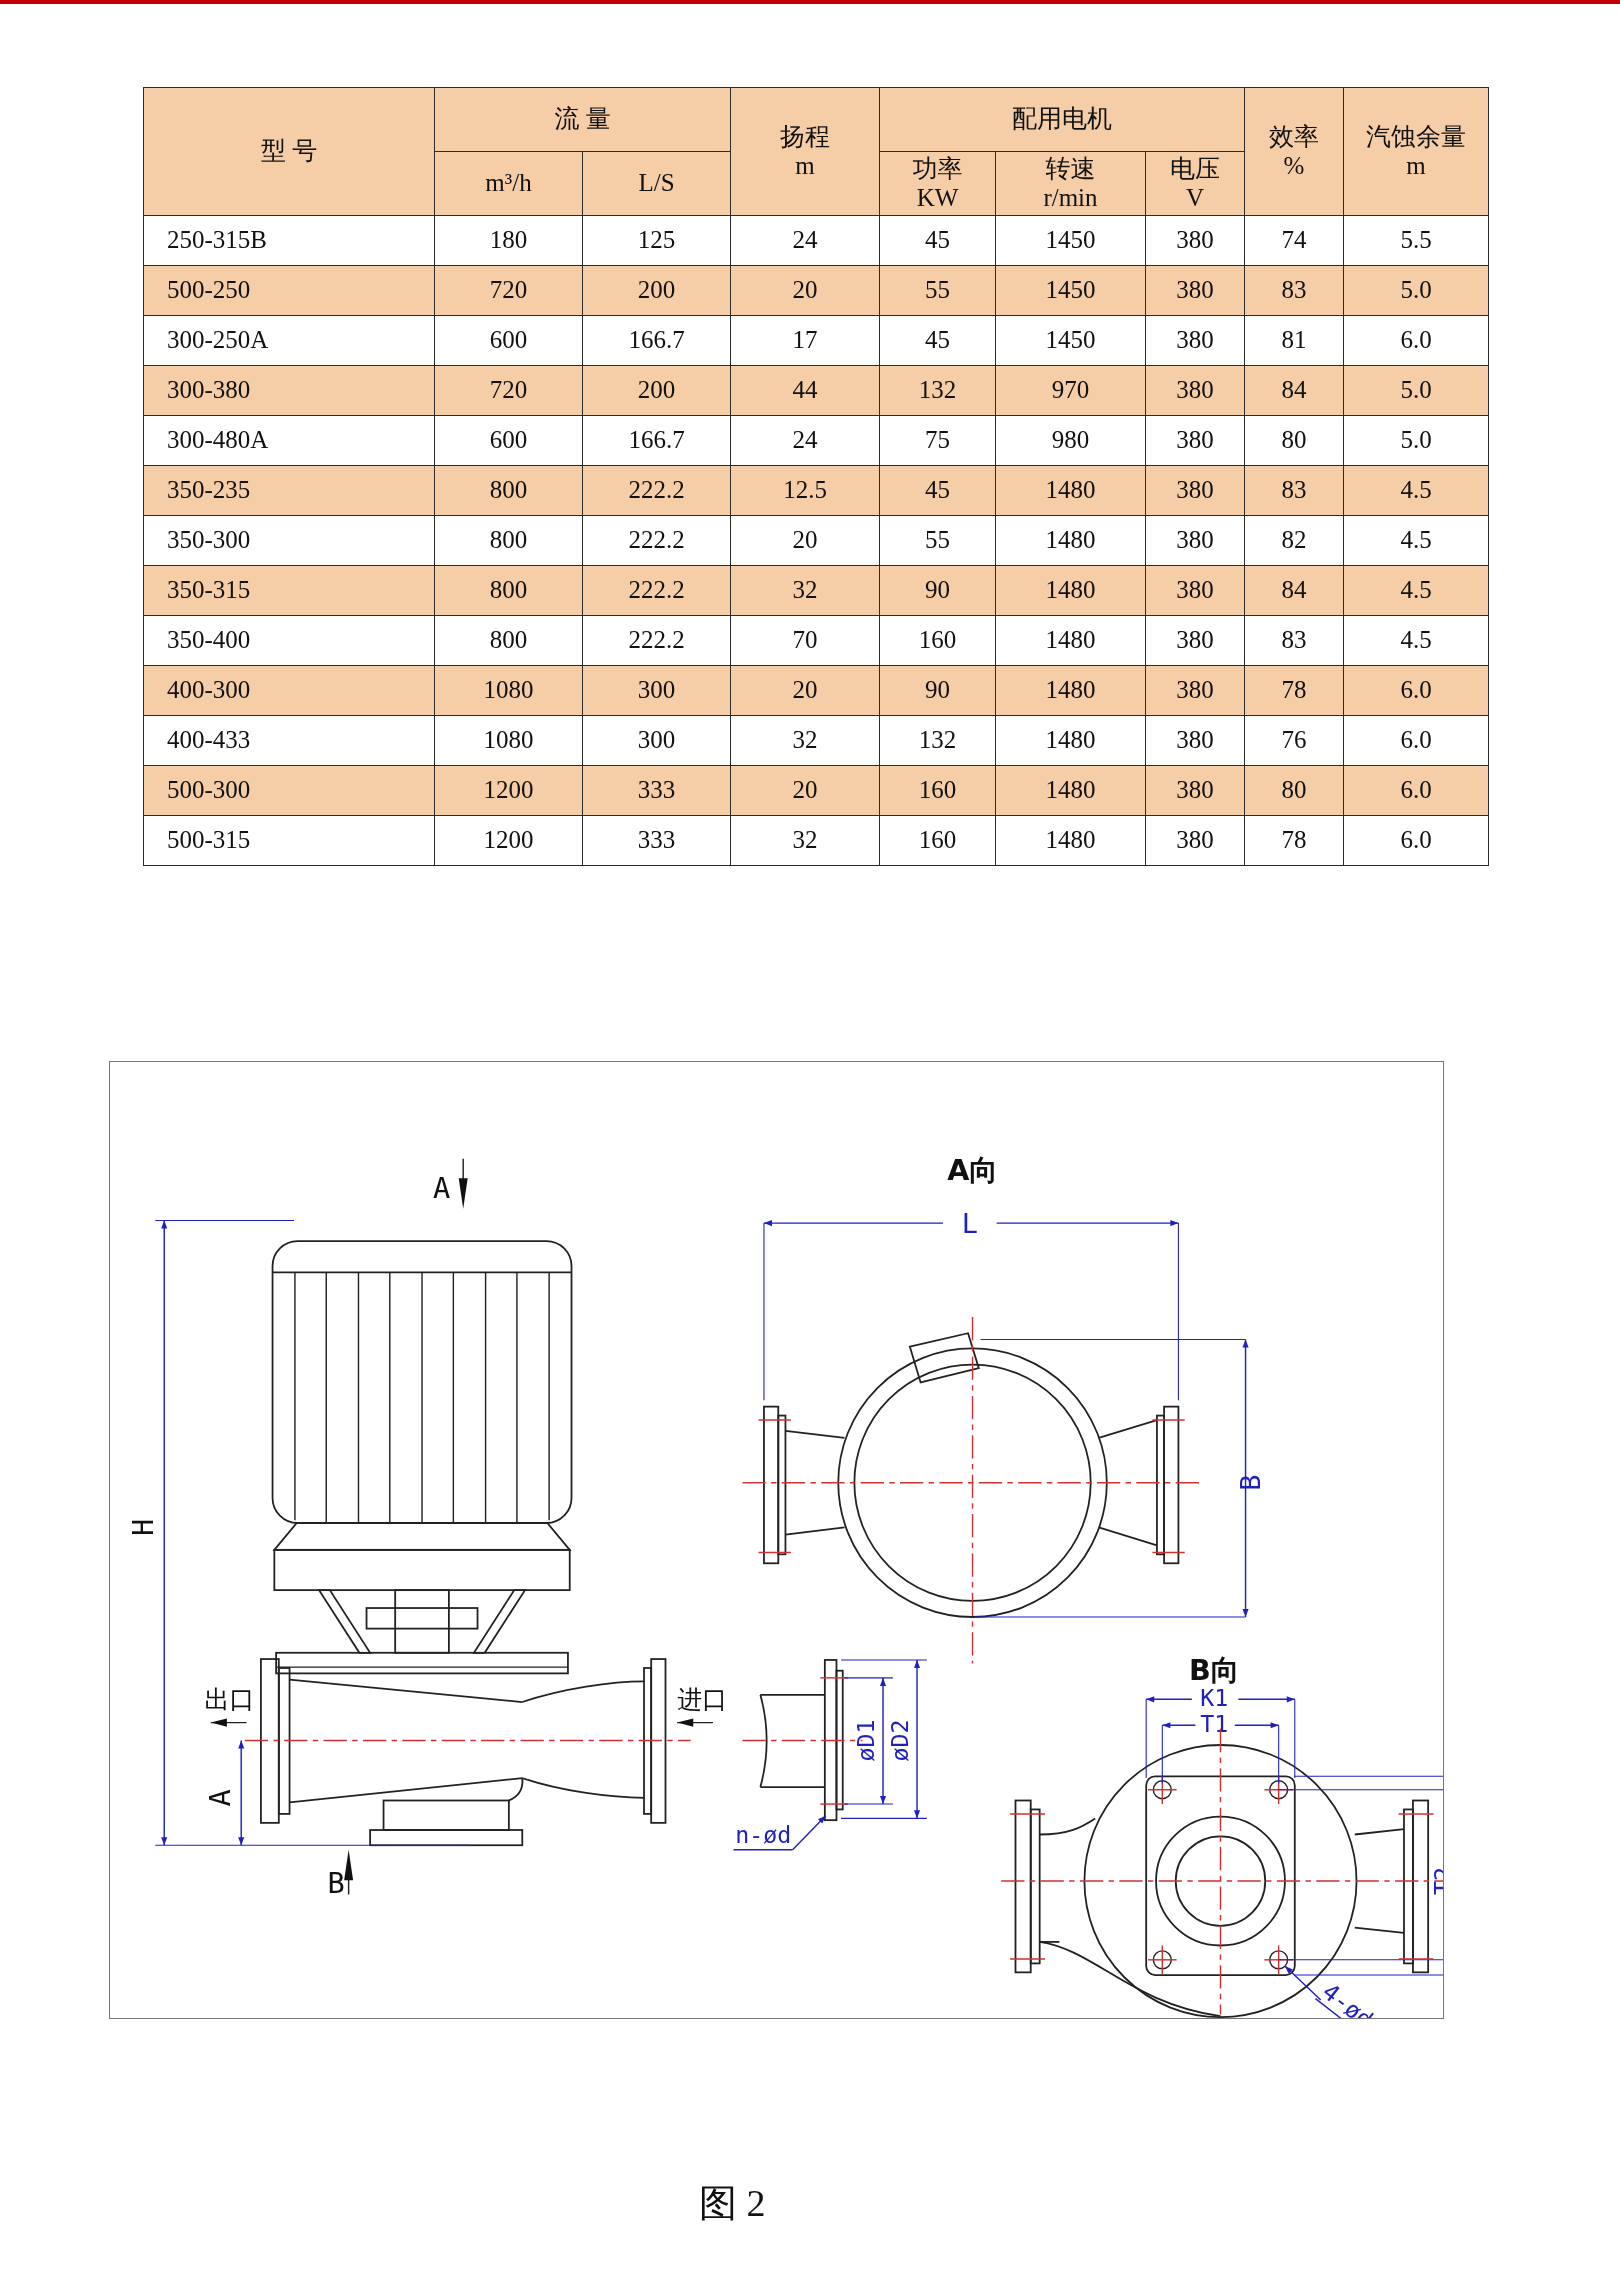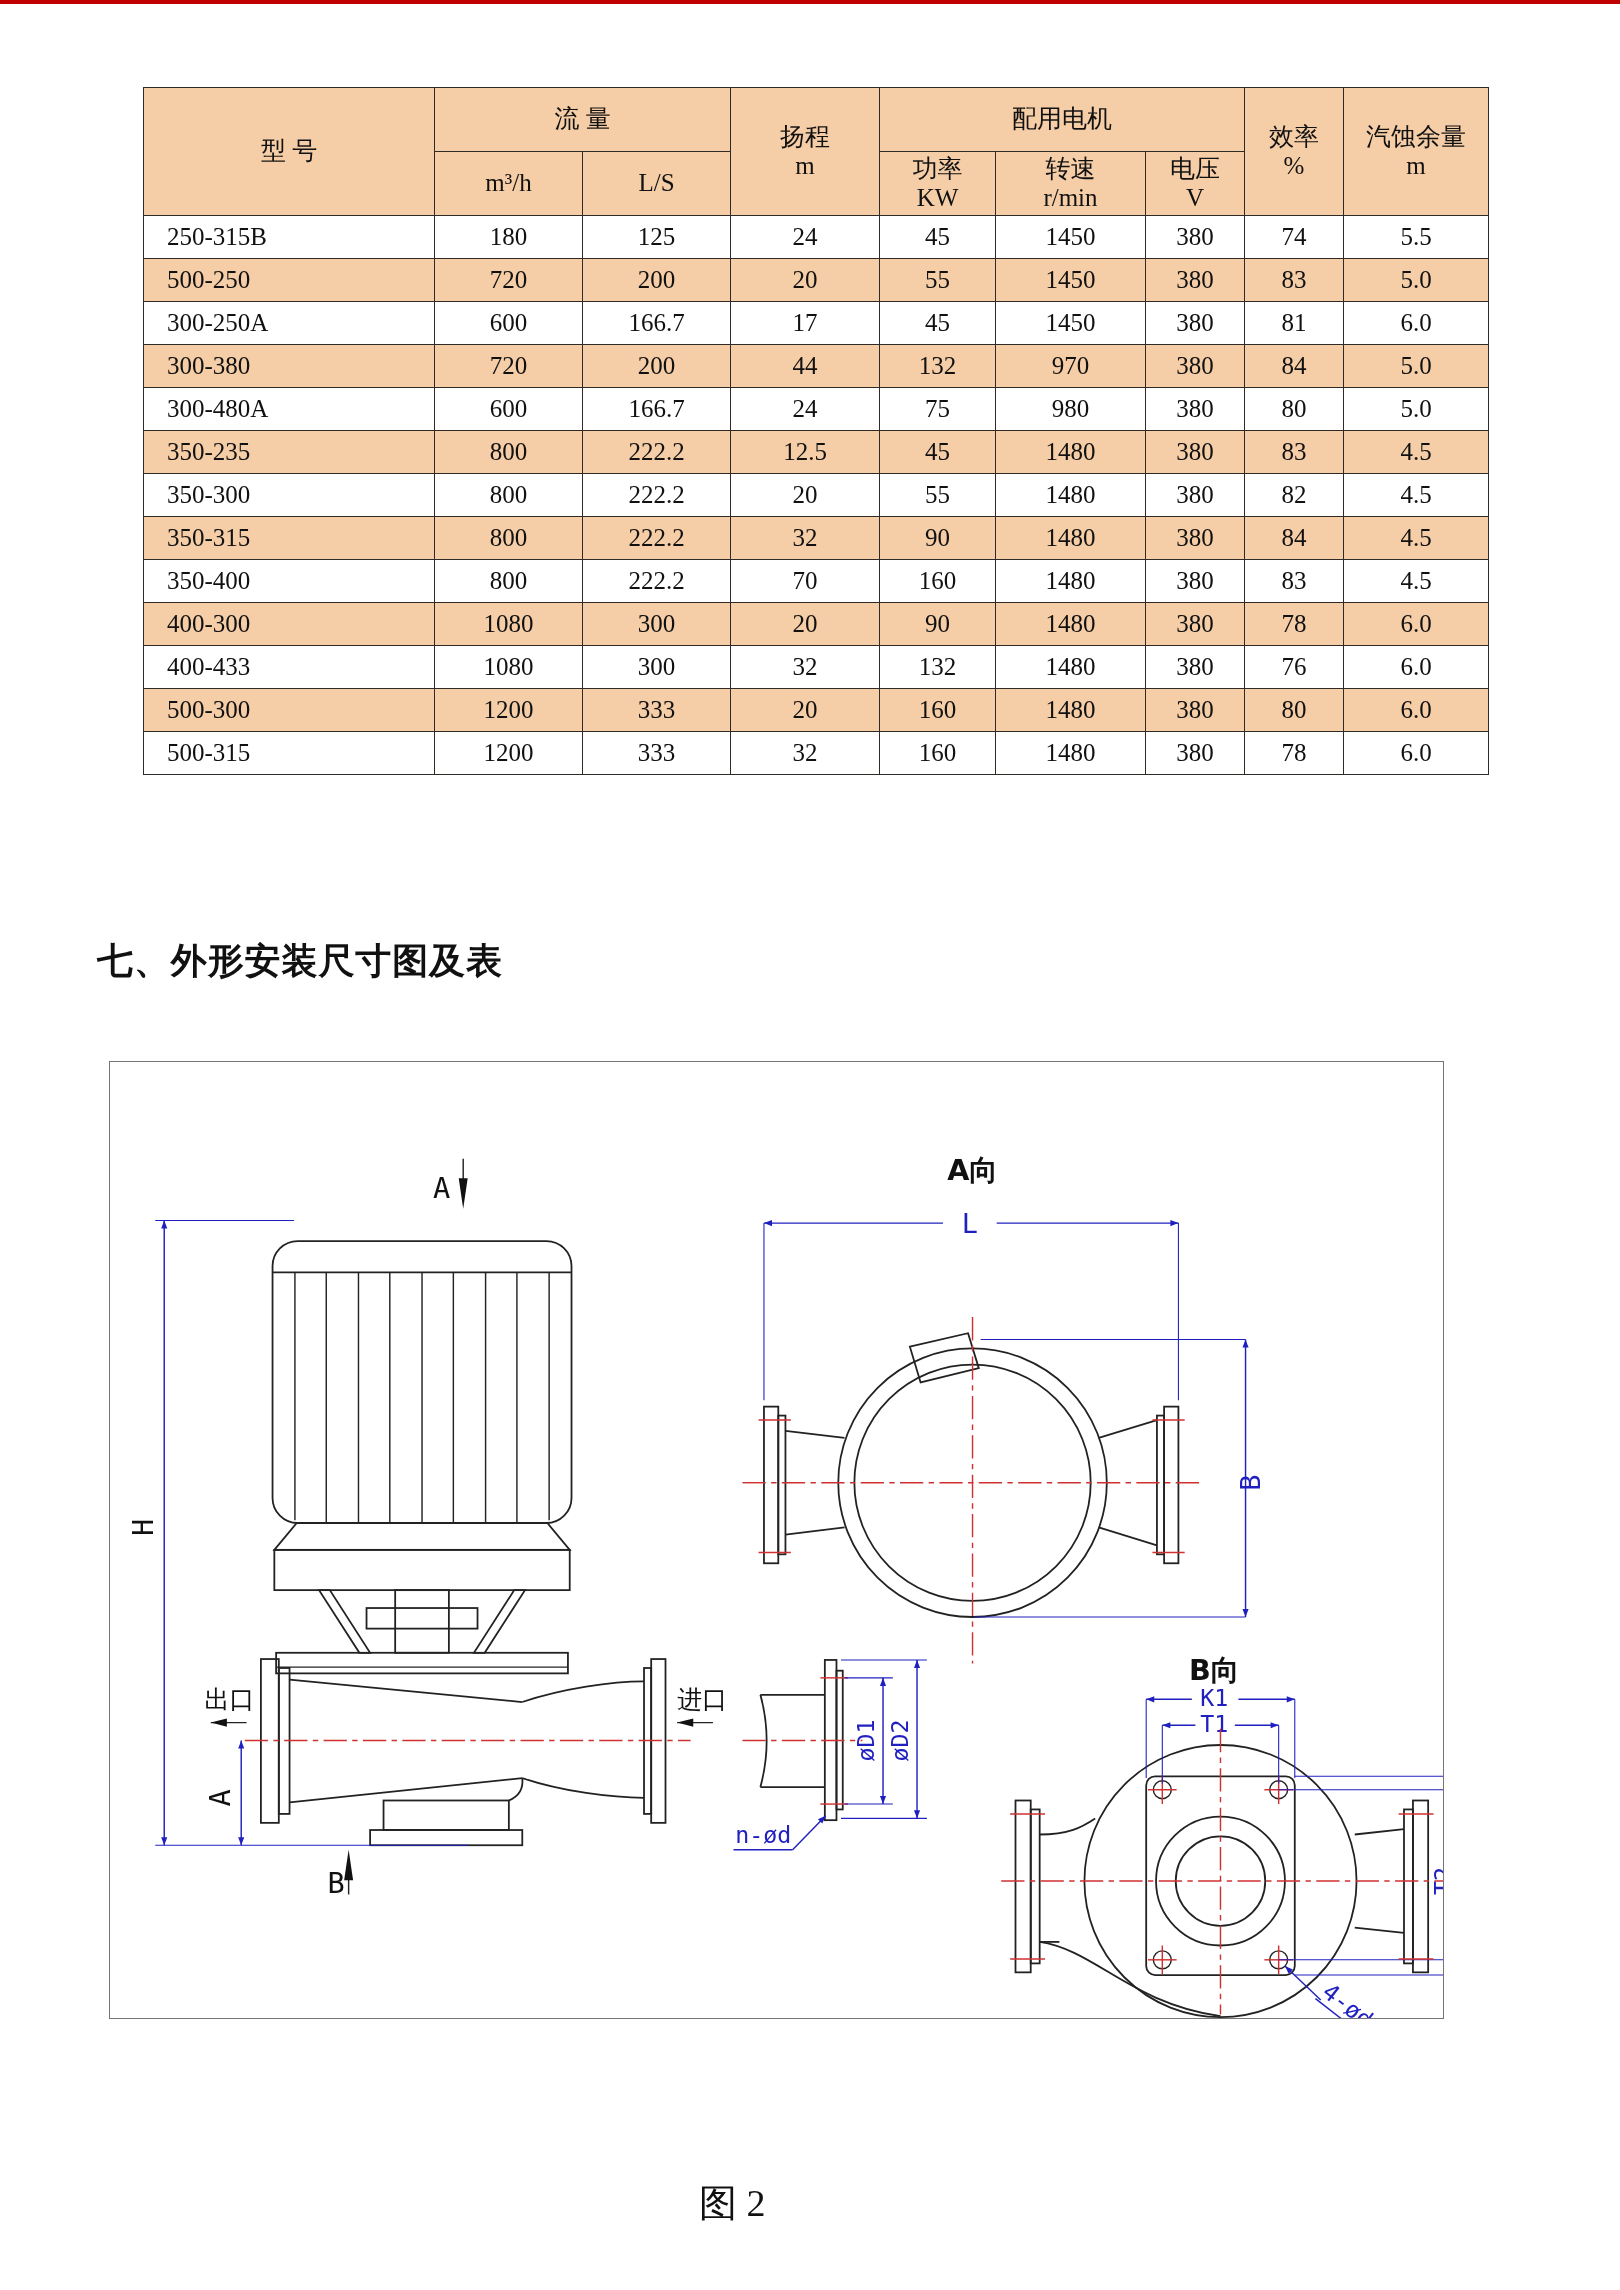--- a/index.html
+++ b/index.html
@@ -8,21 +8,21 @@
   .top-rule{position:absolute;left:0;top:0;width:1620px;height:3.6px;background:#c00000;}
 
   
   table.spec{position:absolute;left:143px;top:87px;width:1344px;border-collapse:collapse;
              table-layout:fixed;font-size:25px;}
   table.spec td,table.spec th{border:1.8px solid #2e2a26;padding:0;text-align:center;
              font-weight:normal;vertical-align:middle;line-height:1.15;}
   table.spec thead th{background:#f5cda6;}
   table.spec thead tr.h1{height:64px;}
   table.spec thead tr.h2{height:64px;}
-  table.spec tbody tr{height:43px;background:#ffffff;margin-top:36px;}
+  table.spec tbody tr{height:50px;background:#ffffff;margin-top:36px;}
   table.spec tbody tr:nth-child(even){background:#f5cda6;}
   table.spec tbody td.model{text-align:left;padding-left:23px;}
 
   
   .sec-title{position:absolute;left:97px;top:937px;font-family:"Liberation Sans","DejaVu Sans",sans-serif;
              font-weight:bold;font-size:36px;letter-spacing:0.9px;}
   .fig-caption{position:absolute;left:699px;top:2142px;font-size:38px;margin-top:36px;}
 
   
   .drawbox{position:absolute;left:109px;top:1061px;width:1333px;height:956px;
@@ -233,21 +233,20 @@
         <td>32</td>
         <td>160</td>
         <td>1480</td>
         <td>380</td>
         <td>78</td>
         <td>6.0</td>
       </tr>
       </tbody>
   </table>
 
-  <div class="sec-title">七、外形安装尺寸图及表</div>
 
   <div class="drawbox">
     <svg width="1333" height="956" viewBox="0 0 1488 1068">
       <defs>
         <marker id="ab" viewBox="0 0 10 10" refX="10" refY="5" markerWidth="13" markerHeight="9" markerUnits="userSpaceOnUse" orient="auto-start-reverse">
           <path d="M0,1.2 L10,5 L0,8.8 Z" fill="#2020c0"></path>
         </marker>
         <marker id="ak" viewBox="0 0 12 8" refX="12" refY="4" markerWidth="30" markerHeight="12" markerUnits="userSpaceOnUse" orient="auto-start-reverse">
           <path d="M0,1 L12,4 L0,7 Z" fill="#111"></path>
         </marker>

